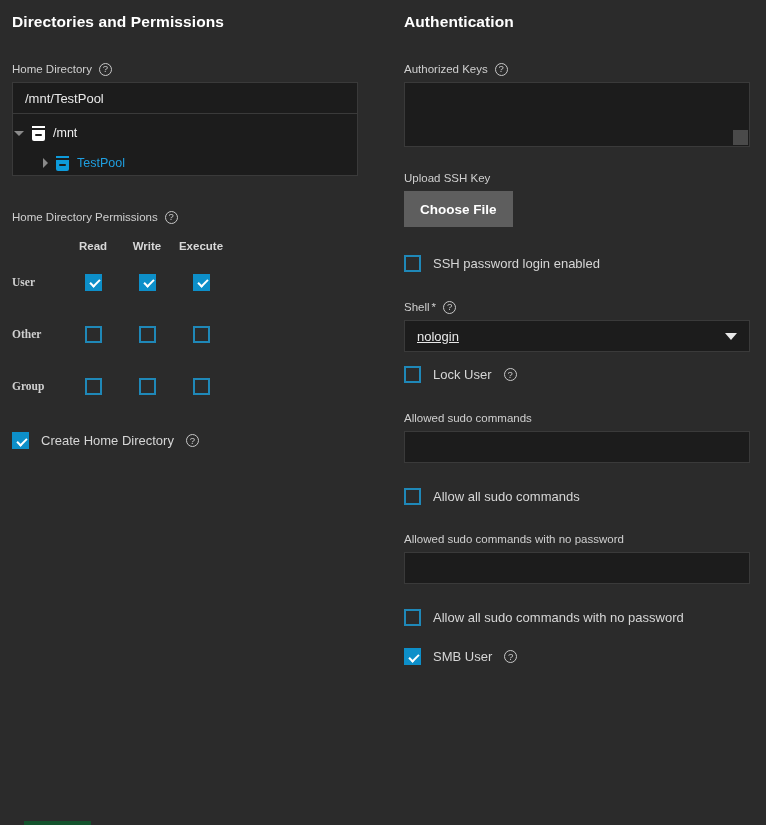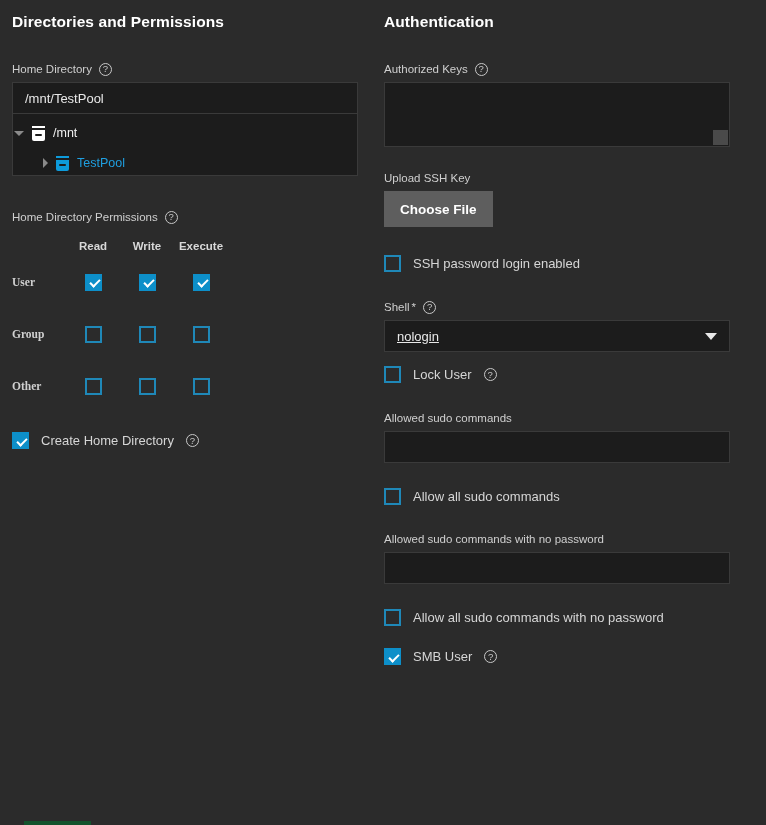--- a/index.html
+++ b/index.html
@@ -9,21 +9,21 @@
     height: 825px;
     background: #2b2b2b;
     font-family: "Liberation Sans", sans-serif;
     color: #e0e0e0;
     overflow: hidden;
   }
   .page { position: relative; width: 766px; height: 825px; }
 
   .col { position: absolute; top: 0; }
   .col-left  { left: 12px;  width: 346px; }
-  .col-right { left: 384px; width: 346px; }
+  .col-right { left: 404px; width: 346px; }
 
   .section-title {
     font-size: 15.5px;
     font-weight: bold;
     color: #ffffff;
     letter-spacing: .1px;
     margin: 12px 0 0 0;
     height: 20px;
     line-height: 20px;
   }
@@ -292,34 +292,34 @@
           </span>
         <span class="cell">
             <span class="cb checked"></span>
           </span>
         <span class="cell">
             <span class="cb checked"></span>
           </span>
       </div>
 
       <div class="perm-row">
+        <span class="rowlabel">Other</span>
+        <span class="cell">
+            <span class="cb"></span>
+          </span>
+        <span class="cell">
+            <span class="cb"></span>
+          </span>
+        <span class="cell">
+            <span class="cb"></span>
+          </span>
+      </div>
+
+      <div class="perm-row">
         <span class="rowlabel">Group</span>
-        <span class="cell">
-            <span class="cb"></span>
-          </span>
-        <span class="cell">
-            <span class="cb"></span>
-          </span>
-        <span class="cell">
-            <span class="cb"></span>
-          </span>
-      </div>
-
-      <div class="perm-row">
-        <span class="rowlabel">Other</span>
         <span class="cell">
             <span class="cb"></span>
           </span>
         <span class="cell">
             <span class="cb"></span>
           </span>
         <span class="cell">
             <span class="cb"></span>
           </span>
       </div>

